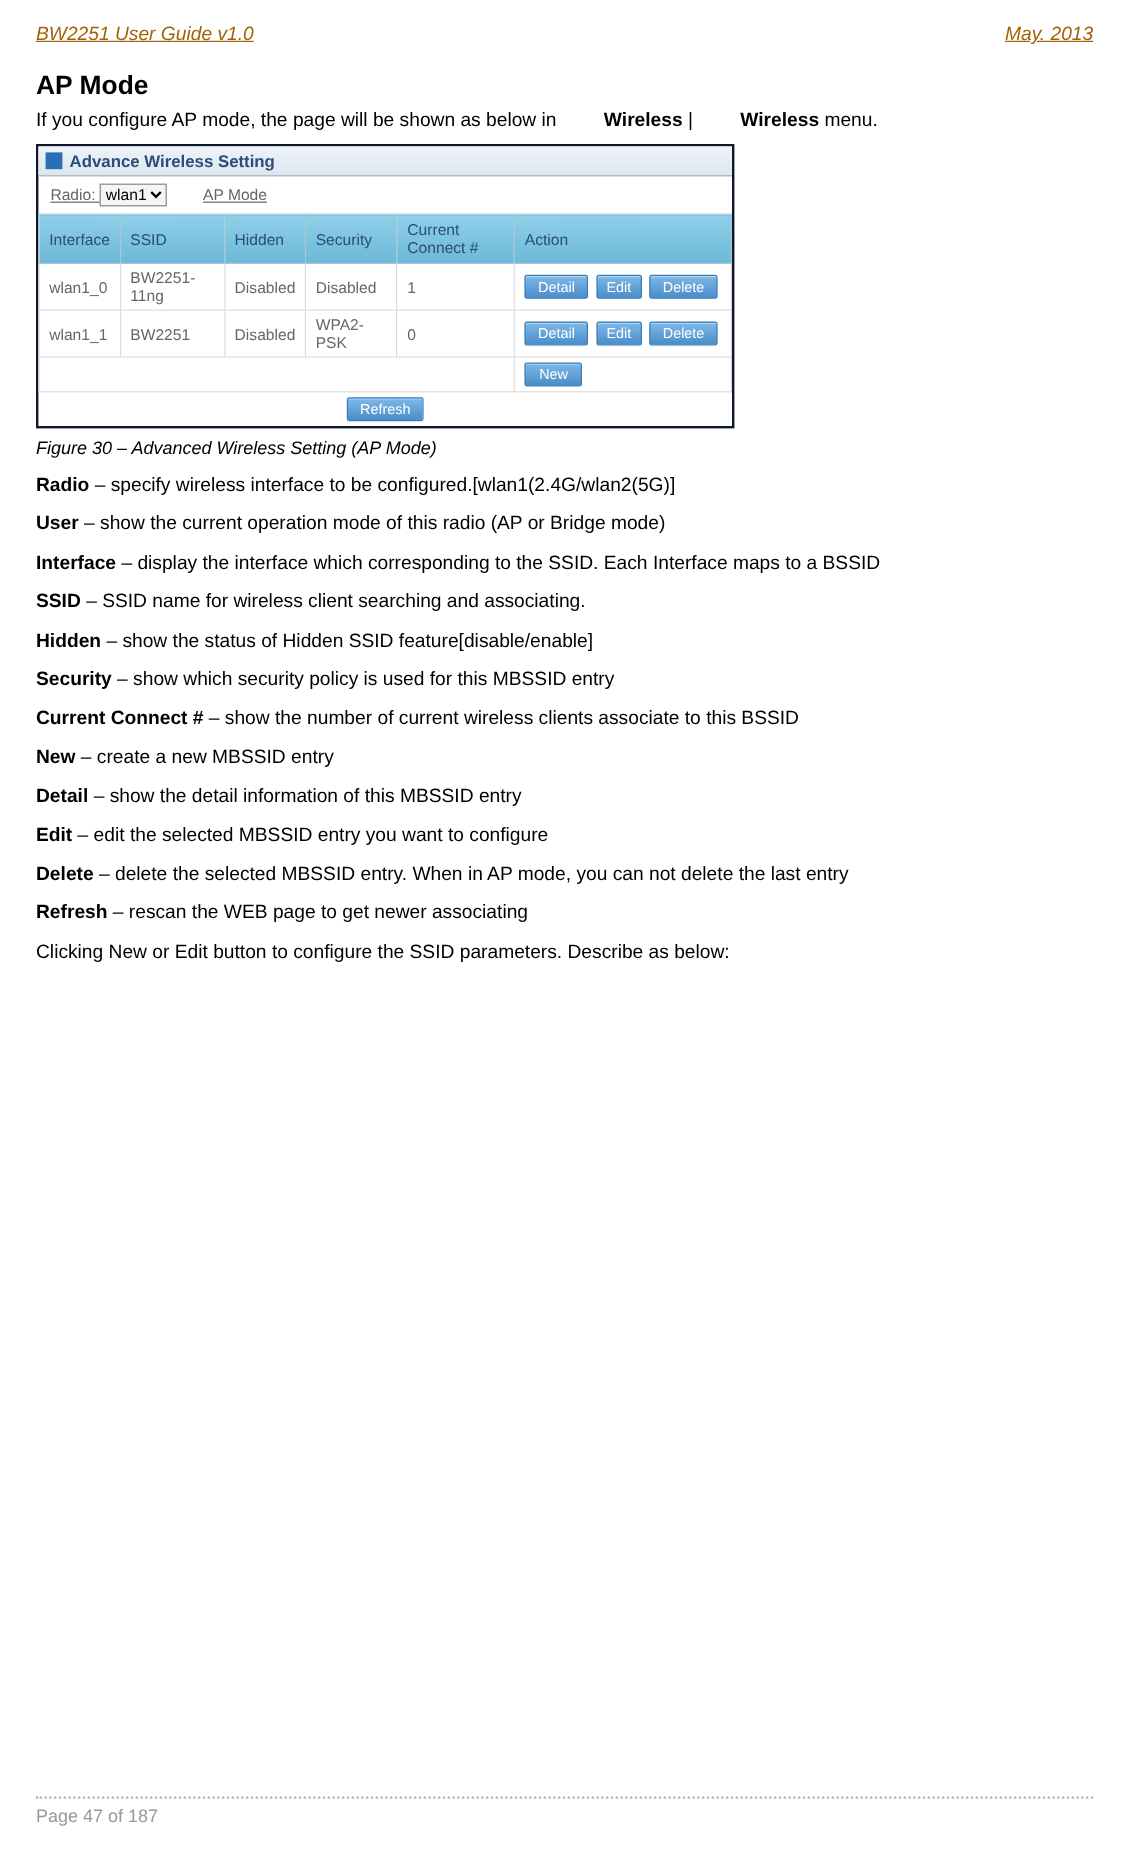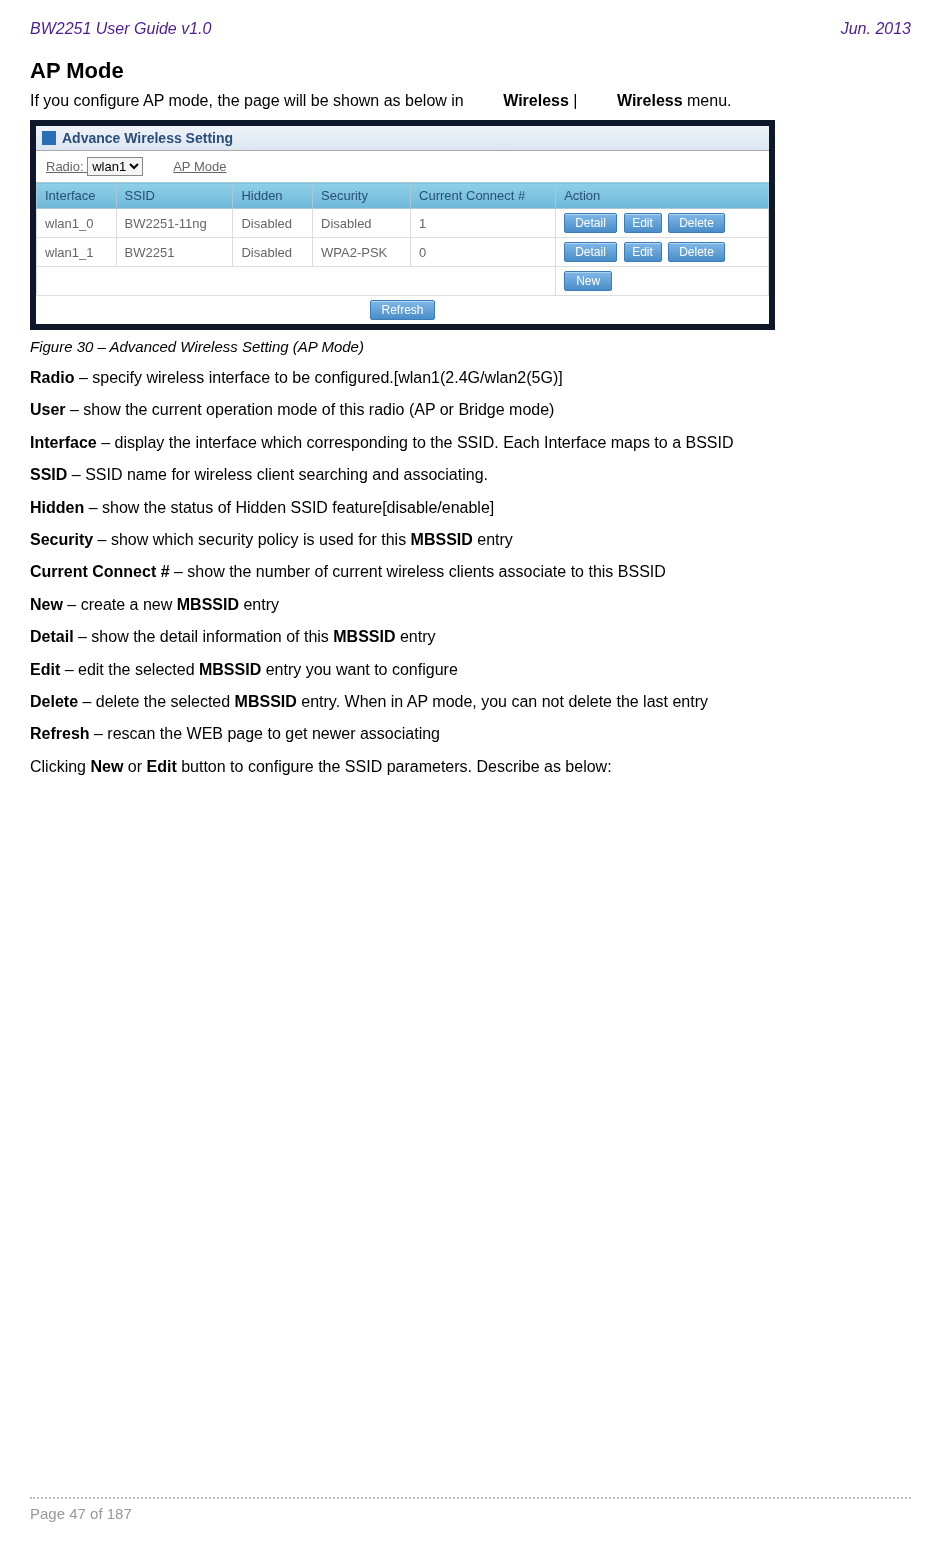--- a/index.html
+++ b/index.html
@@ -7,41 +7,42 @@
       font-family: Arial, Helvetica, sans-serif;
       width: 941px;
       min-height: 1542px;
       background: #fff;
       position: relative;
       padding: 20px 30px;
     }
     .header-row {
       display: flex;
       justify-content: space-between;
-      color: #4c1d95;
+      color: #a16207;
       font-size: 16px;
       font-style: italic;
       margin-bottom: 20px;
+      text-decoration: underline;
     }
     .section-title {
       font-size: 22px;
       font-weight: bold;
       color: #000;
       margin-bottom: 8px;
     }
     .intro-text {
       font-size: 16px;
       color: #000;
       margin-bottom: 10px;
     }
     .intro-text .bold { font-weight: bold; margin-left: 35px; }
     
     .app-window {
-      border: 6px solid #0f172a;
-      width: 745px;
+      border: 2px solid #0f172a;
+      width: 582px;
       background: #fff;
       margin-bottom: 8px;
     }
     .app-titlebar {
       background: linear-gradient(#eef3f8, #dce6f0);
       border-bottom: 1px solid #aaa;
       padding: 4px 6px;
       display: flex;
       align-items: center;
       gap: 6px;
@@ -113,21 +114,21 @@
       color: #000;
       margin-bottom: 12px;
     }
     .def-line {
       font-size: 16px;
       color: #000;
       margin-bottom: 10px;
       line-height: 1.4;
     }
     .def-line .term { font-weight: bold; }
-    .def-line .bold { font-weight: bold; }
+    .def-line .bold { font-weight: normal; }
     
     .footer {
       position: absolute;
       bottom: 20px;
       left: 30px;
       right: 30px;
     }
     .footer-dots {
       border-top: 2px dotted #bbb;
       margin-bottom: 6px;
@@ -136,21 +137,21 @@
       text-align: left;
       color: #999;
       font-size: 15px;
     }
   </style>
 </head>
 <body>
 
 <div class="header-row">
   <span>BW2251 User Guide v1.0</span>
-  <span>Jun.  2013</span>
+  <span>May.  2013</span>
 </div>
 
 <div class="section-title">AP Mode</div>
 
 <div class="intro-text">
   <span>If you configure AP mode, the page will be shown as below in </span><span class="bold">Wireless</span><span> | </span><span class="bold">Wireless</span><span> menu.</span>
 </div>
 
 <div class="app-window">
   <div class="app-titlebar">

